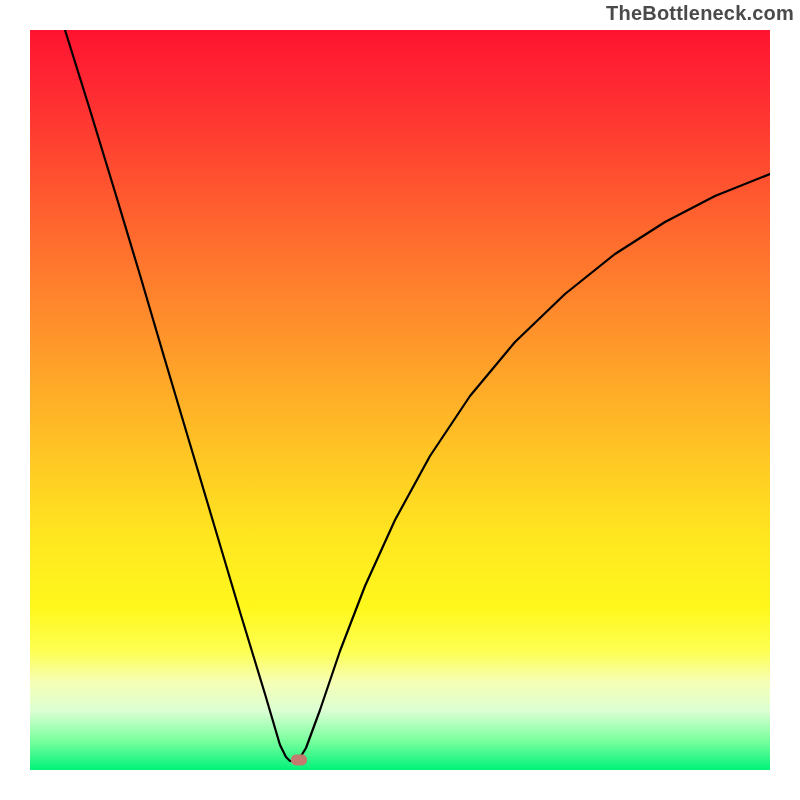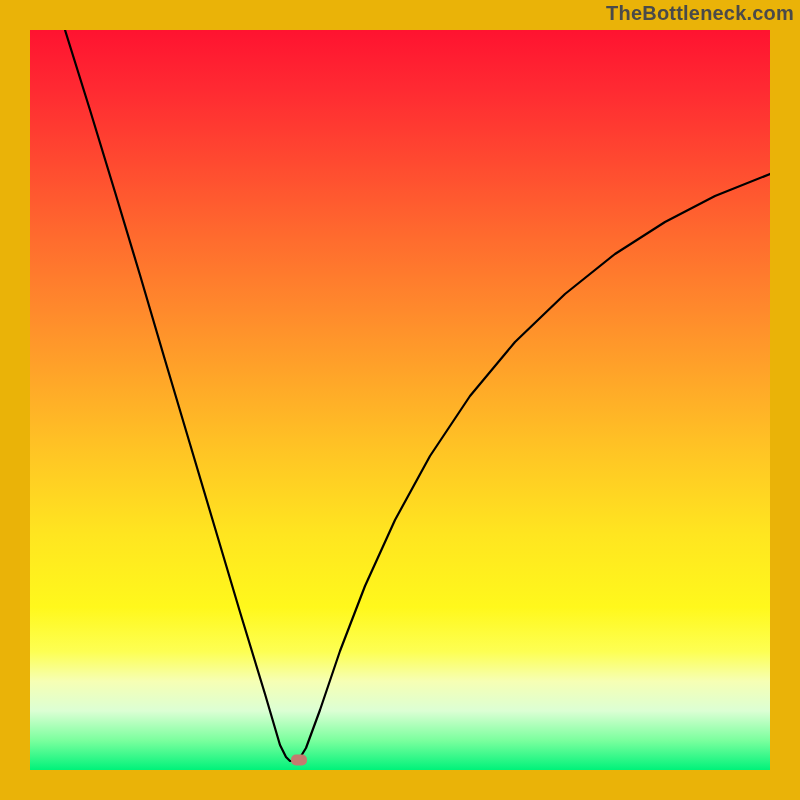--- a/index.html
+++ b/index.html
@@ -8,21 +8,21 @@
     width: 800px;
     height: 800px;
     background: #000;
     font-family: Arial, Helvetica, sans-serif;
     overflow: hidden;
   }
   .frame {
     position: relative;
     width: 800px;
     height: 800px;
-    background: #eab308;
+    background: #ffffff;
   }
   .watermark {
     position: absolute;
     top: 2px;
     right: 6px;
     color: #4a4a4a;
     font-size: 20px;
     font-weight: 600;
     letter-spacing: 0.2px;
     z-index: 10;

